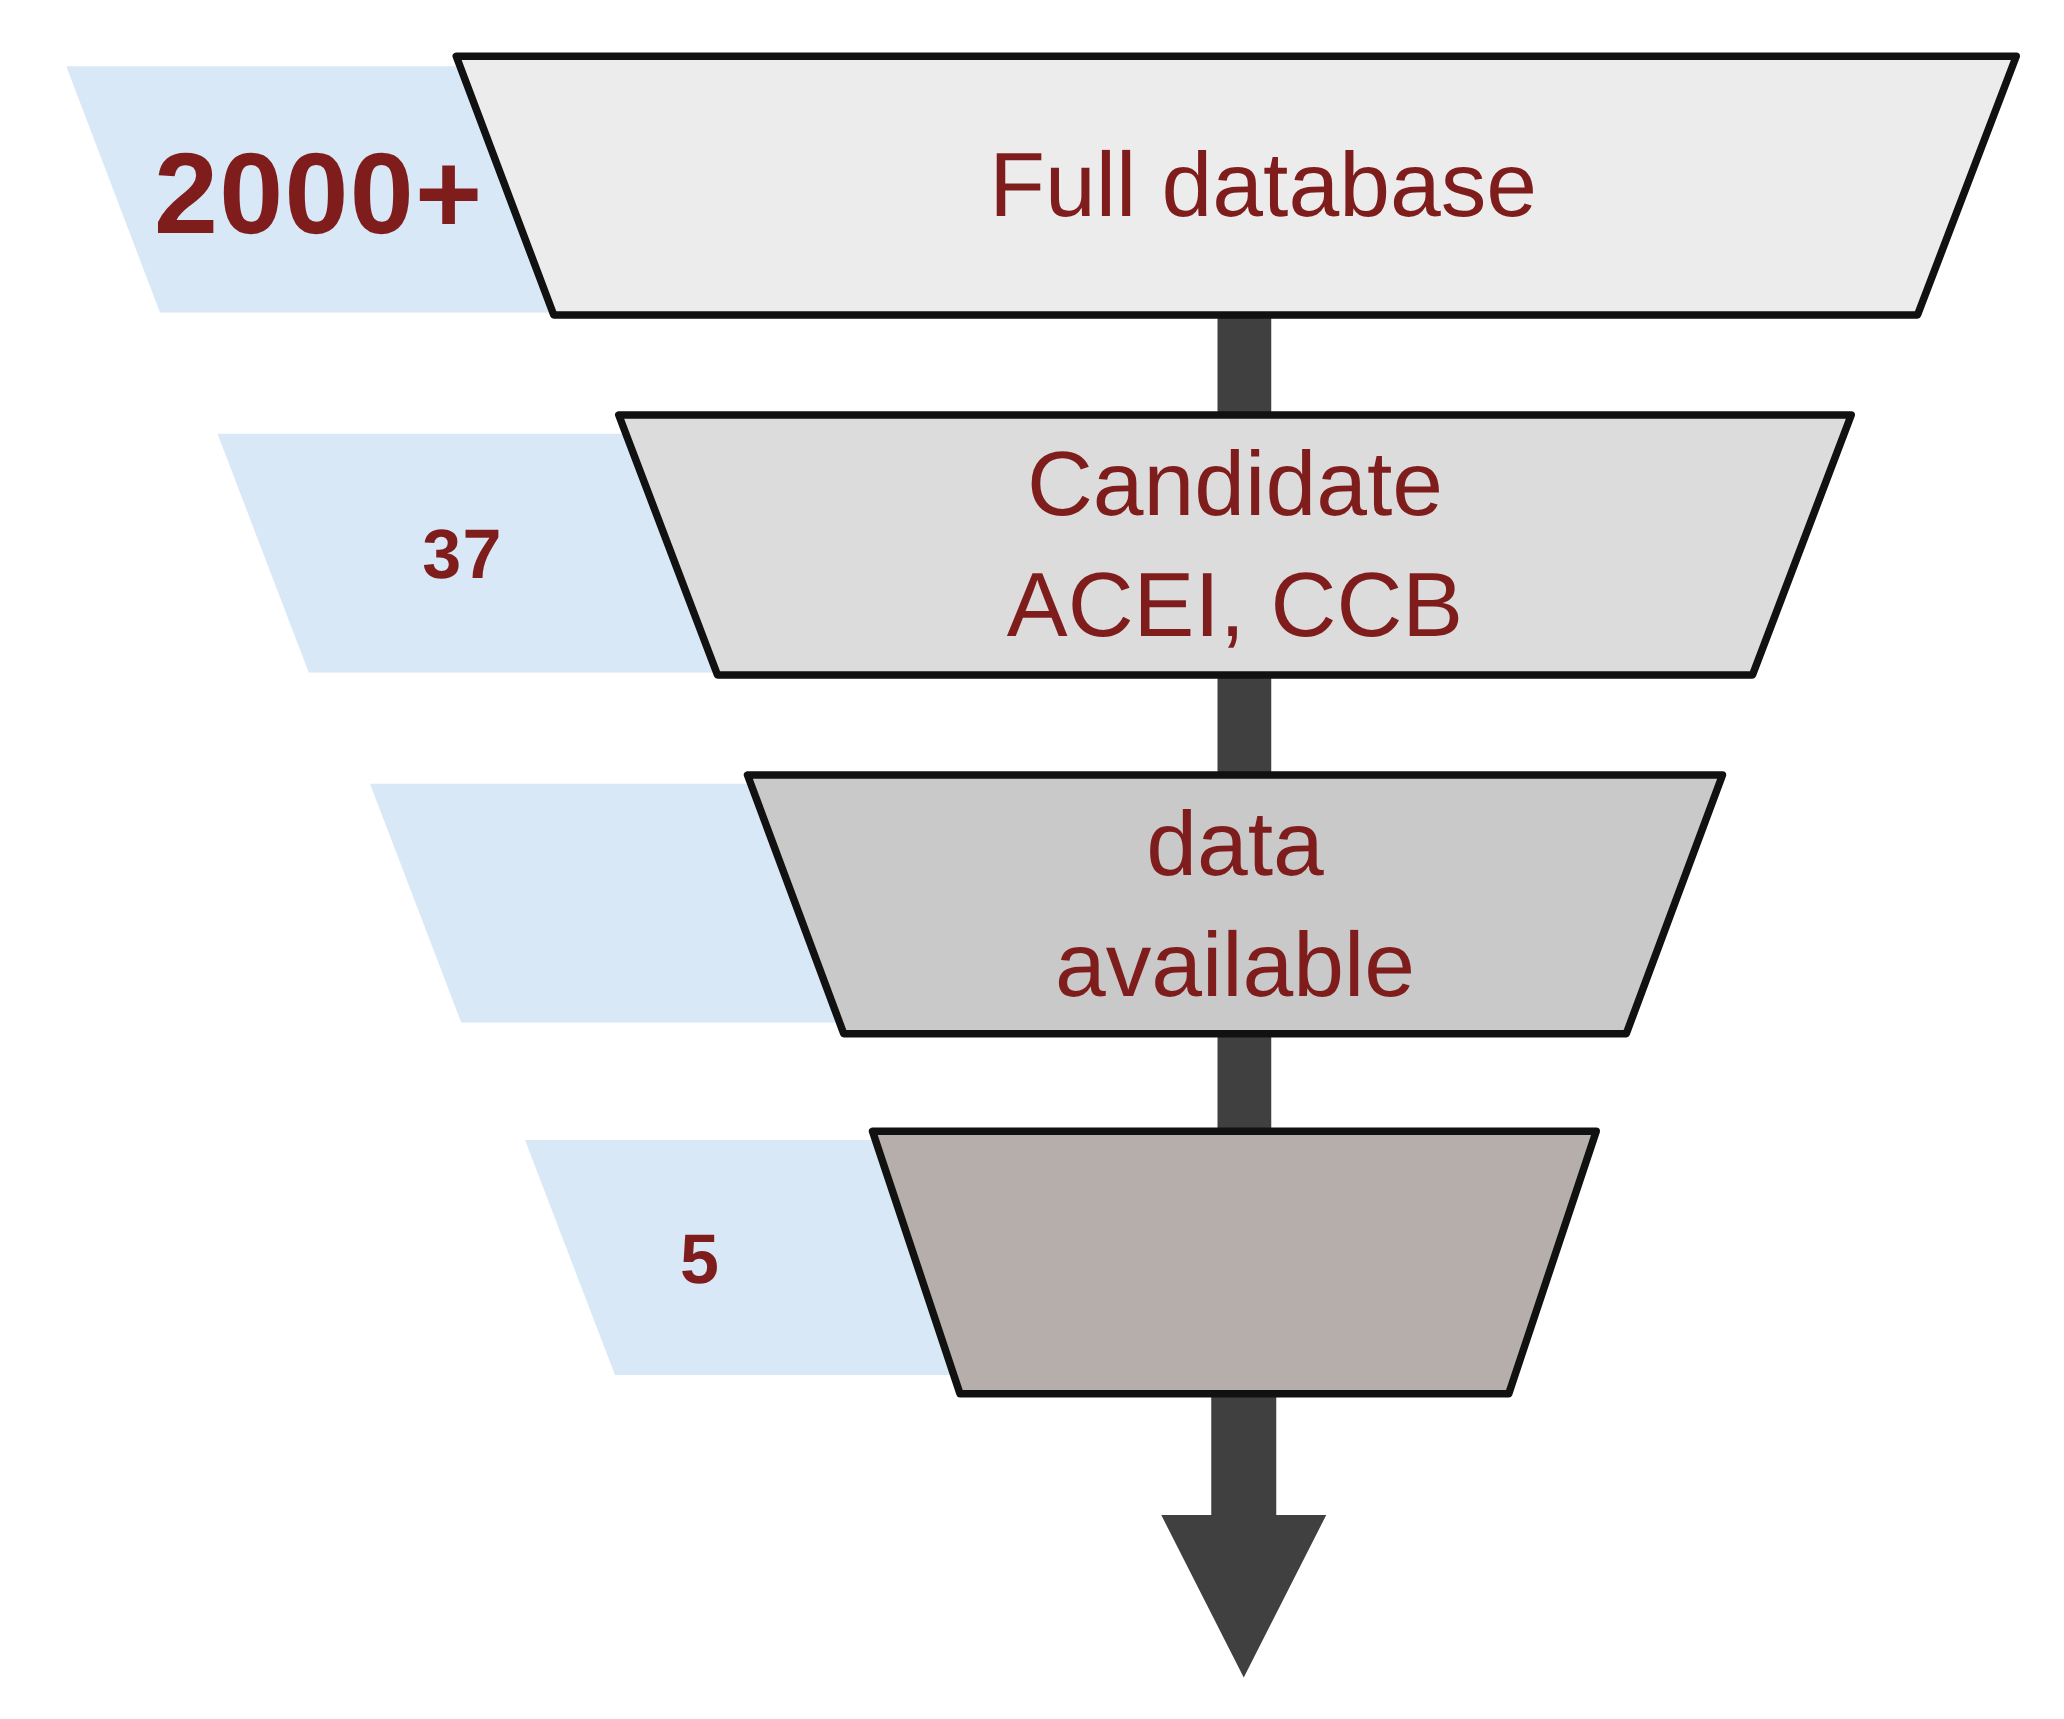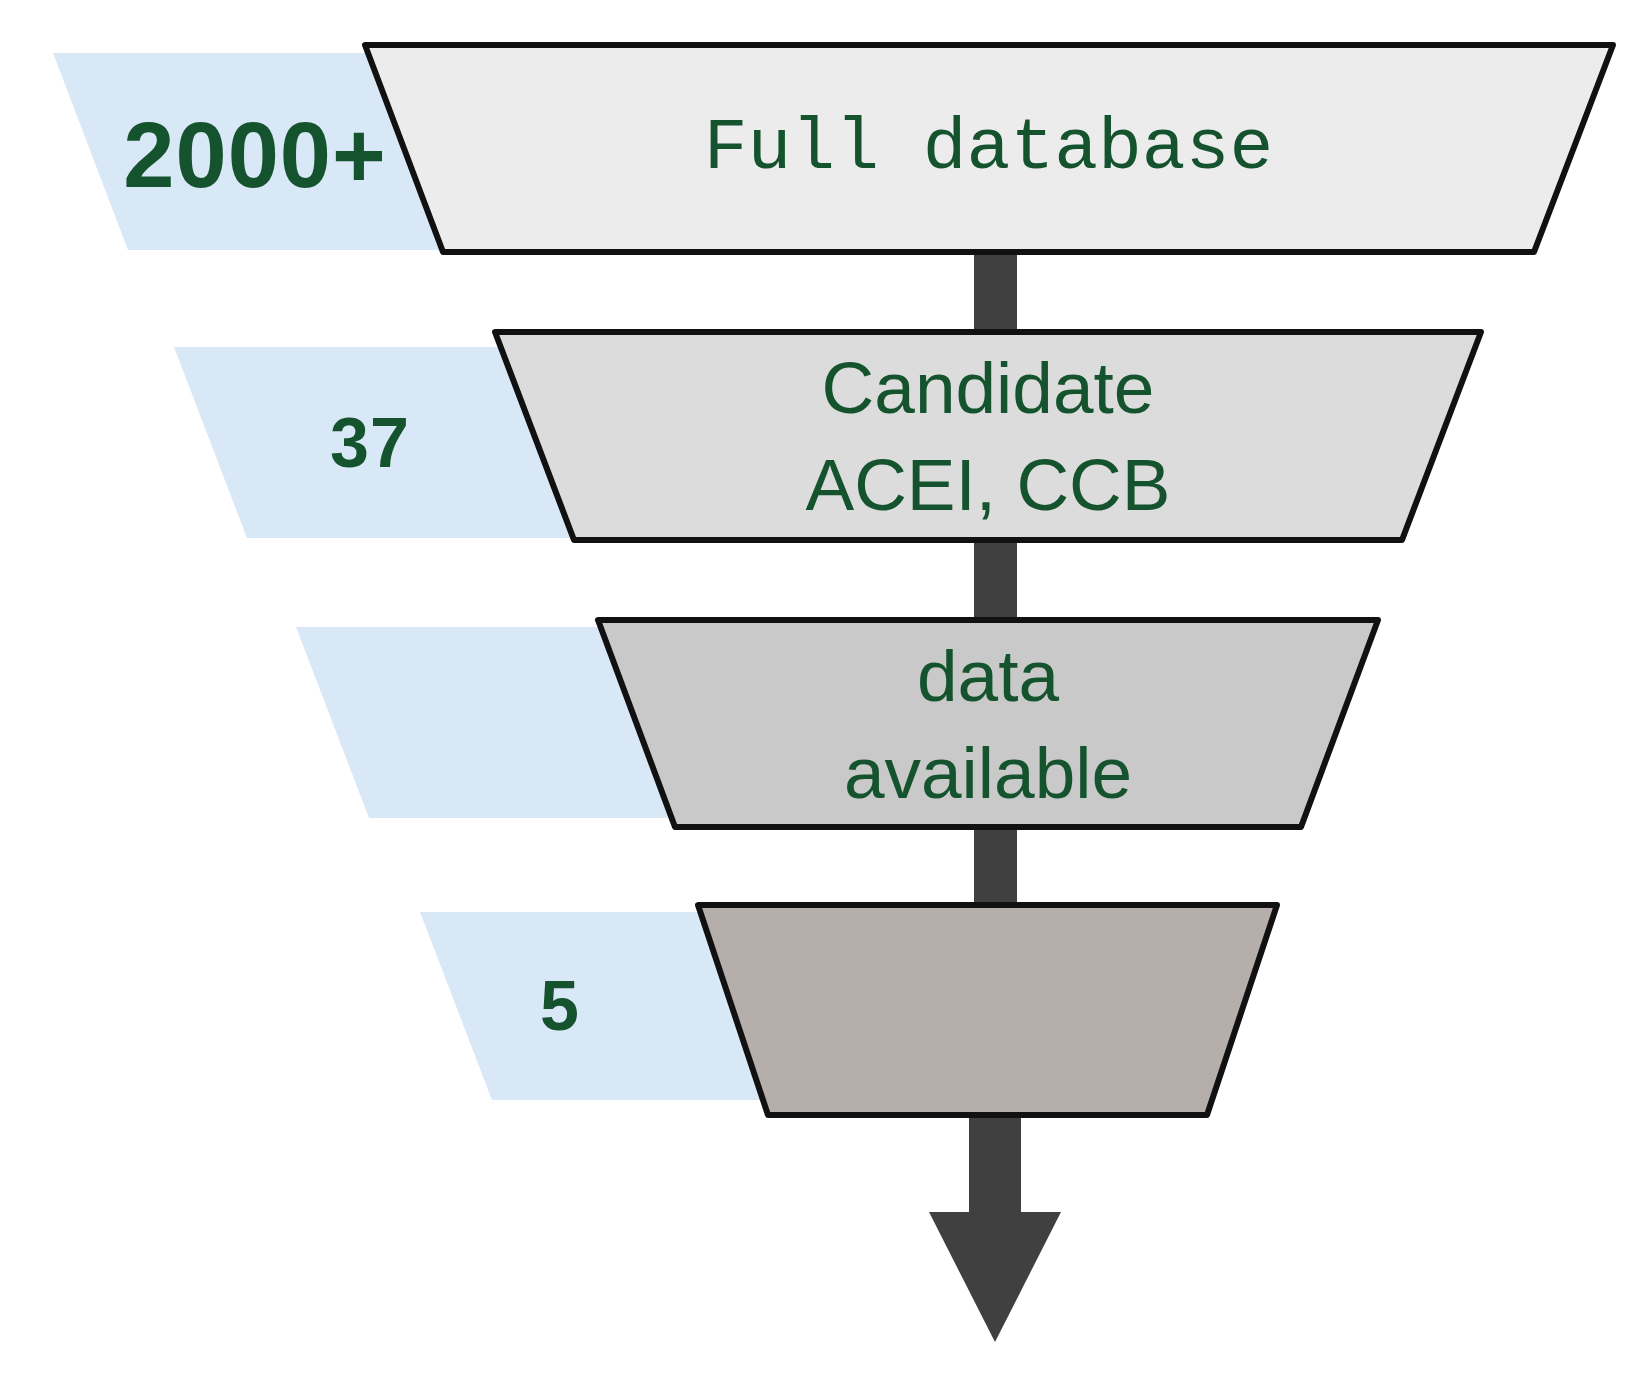--- a/index.html
+++ b/index.html
@@ -26,26 +26,26 @@
     stroke: #111111;
     stroke-width: 6;
     stroke-linejoin: round;
   }
   .label {
     position: absolute;
     display: flex;
     flex-direction: column;
     align-items: center;
     justify-content: center;
-    color: #14532d;
+    color: #7f1d1d;
     text-align: left;
   }
   .count {
     font-weight: 700;
-    font-size: 70px;
+    font-size: 56px;
     letter-spacing: 1px;
   }
   .count.c1 { font-size: 92px; }
   .stage {
     font-size: 73px;
     font-weight: 400;
     line-height: 97px;
   }
   .line {
     display: flex;
@@ -56,21 +56,21 @@
   }
   .italic { font-style: italic; }
 
   
   .c1 { left: 100px; top: 90px;  width: 310px; height: 130px; }
   .c2 { left: 280px; top: 385px; width: 180px; height: 115px; }
   .c3 { left: 370px; top: 665px; width: 180px; height: 115px; }
   .c4 { left: 470px; top: 950px; width: 180px; height: 112px; }
 
   
-  .s1 { left: 443px; top: 45px;  width: 1091px; height: 207px; font-family: Liberation Mono, monospace; }
+  .s1 { left: 465px; top: 45px;  width: 1091px; height: 207px; }
   .s2 { left: 574px; top: 332px; width: 828px;  height: 208px; }
   .s3 { left: 675px; top: 620px; width: 626px;  height: 207px; }
   .s4 { left: 768px; top: 905px; width: 439px;  height: 210px; }
 </style>
 </head>
 <body>
 
 <div class="canvas">
 
   <svg viewBox="0 0 1651 1375" xmlns="http://www.w3.org/2000/svg">

